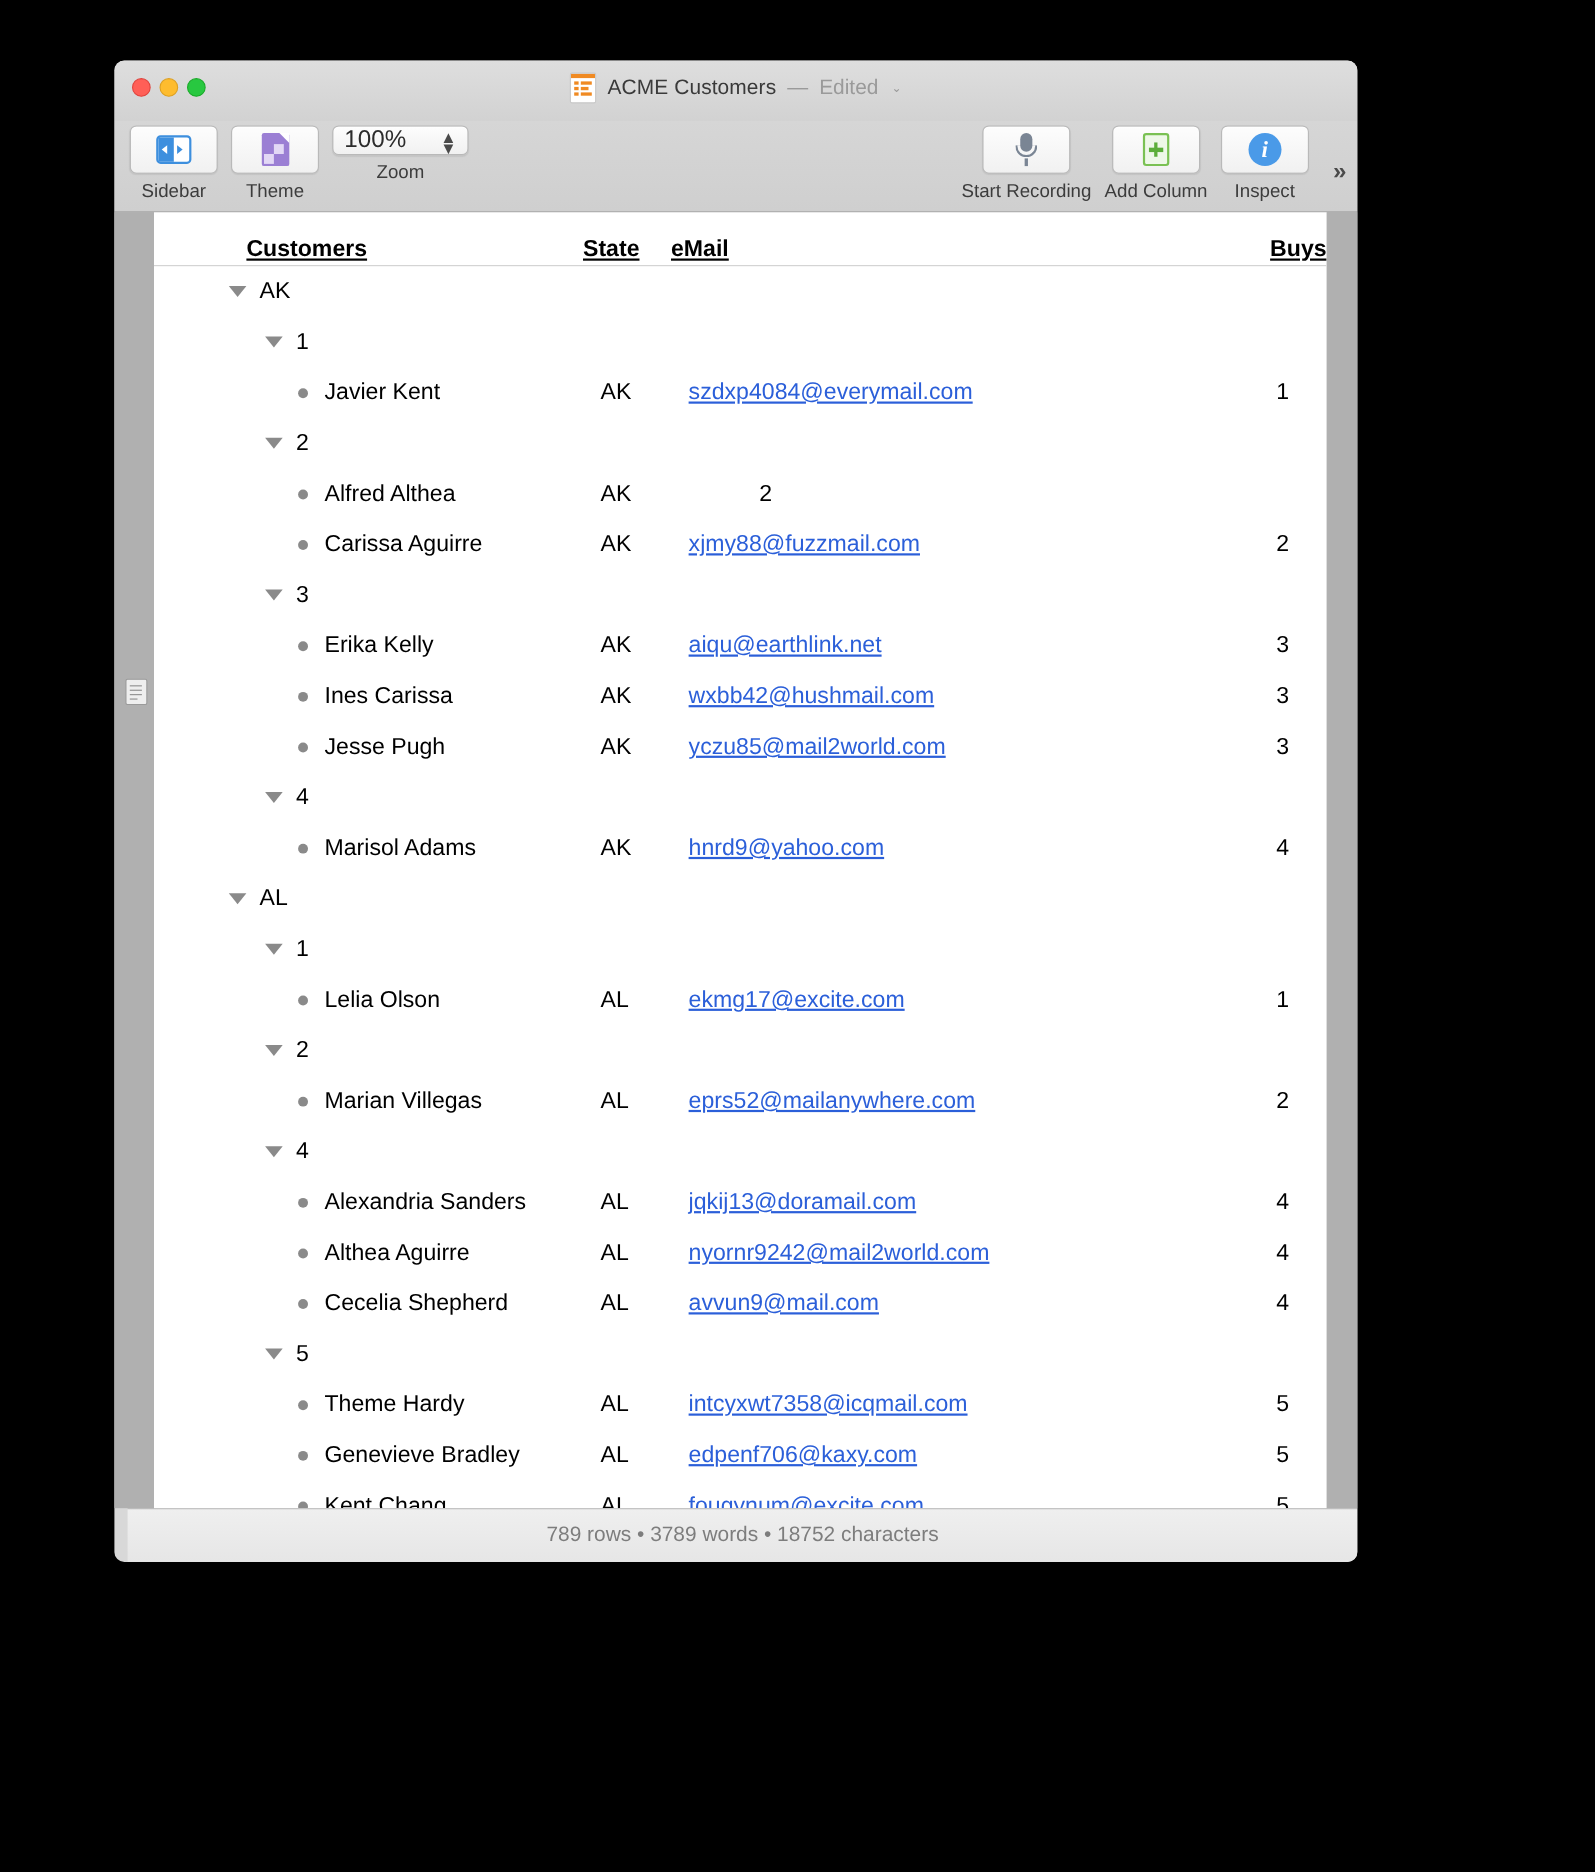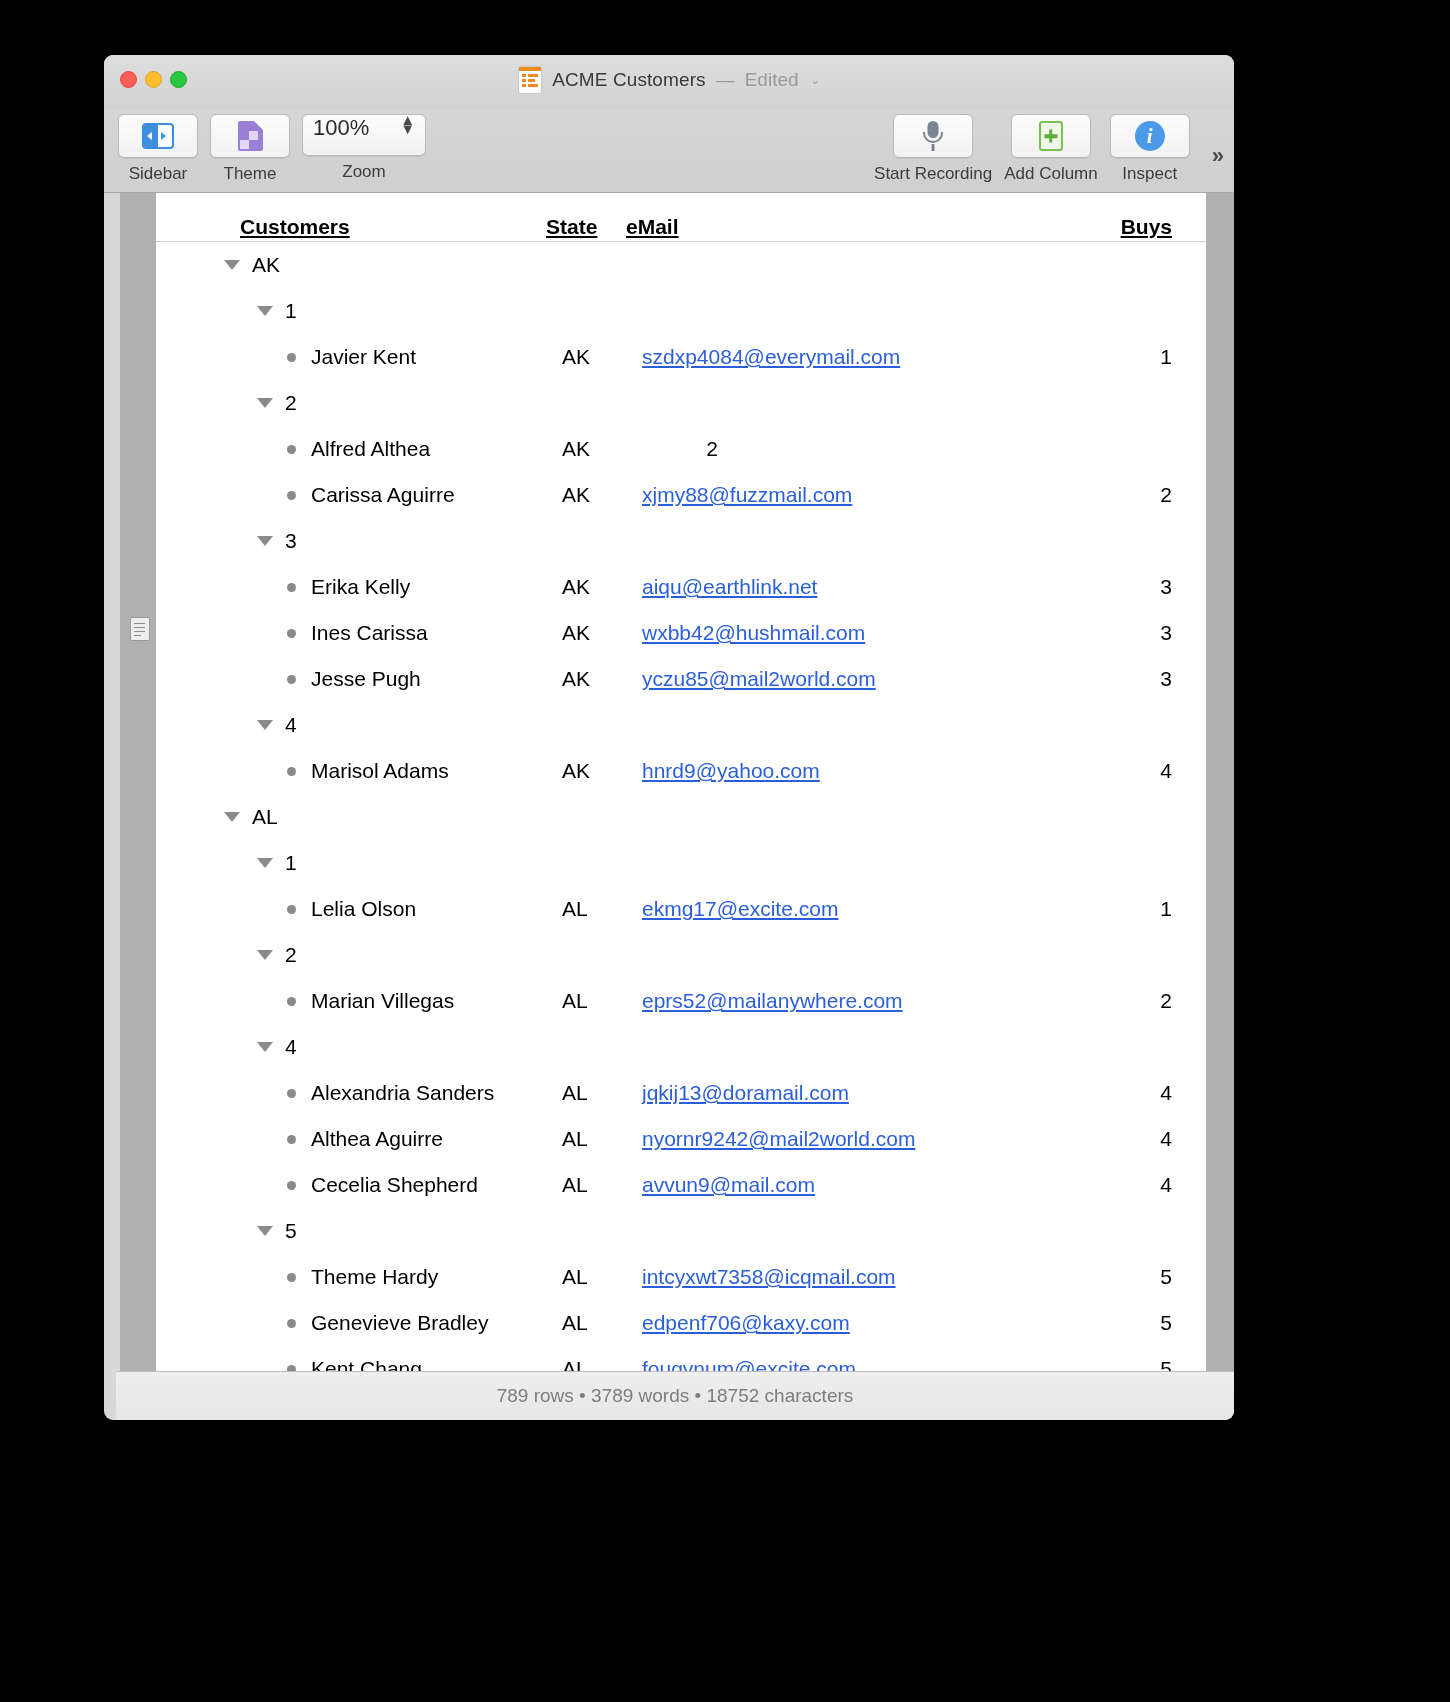--- a/index.html
+++ b/index.html
@@ -205,22 +205,22 @@
   .ico-theme .sq {
     position: absolute;
     width: 9px; height: 9px;
   }
   .ico-theme .s1 { left: 2px;  bottom: 2px;  background: #e2d8f5; }
   .ico-theme .s2 { left: 11px; bottom: 11px; background: #e2d8f5; }
 
   
   .zoom-field {
     display: flex;
-    align-items: flex-start;
-    width: 124px; height: 42px;
+    align-items: flex-end;
+    width: 124px; height: 27px;
     border-radius: 6px;
     background: linear-gradient(to bottom, #fdfdfd, #f1f1f1);
     border: 1px solid #b9b9b9;
     box-shadow: 0 1px 0 rgba(255,255,255,0.7) inset, 0 1px 1px rgba(0,0,0,0.07);
     padding: 0 10px;
     box-sizing: border-box;
     justify-content: space-between;
   }
   .zoom-value {
     font-size: 22px;
@@ -305,21 +305,20 @@
     letter-spacing: -2px;
     cursor: default;
   }
 
   
   .content-wrap {
     flex: 1 1 auto;
     display: flex;
     background: #b0b0b0;
     min-height: 0;
-    margin-left: 16px;
   }
   .gutter {
     width: 36px;
     background: #b0b0b0;
     position: relative;
     flex: 0 0 auto;
   }
   .note-handle {
     position: absolute;
     left: 10px;
@@ -361,21 +360,21 @@
   .head-row .cell {
     font-size: 21px;
     font-weight: bold;
     color: #000000;
     text-decoration: underline;
   }
 
   .col-name  { width: 390px; padding-left: 84px; box-sizing: border-box; }
   .col-state { width: 80px; }
   .col-email { flex: 1 1 auto; }
-  .col-buys  { width: 110px; text-align: right; padding-right: 34px; box-sizing: border-box; }
+  .col-buys  { width: 110px; text-align: right; box-sizing: border-box; }
 
   
   .row {
     display: flex;
     align-items: center;
     height: 46px;
     padding-left: 16px;
   }
   .row .cell { font-size: 21px; color: #000000; }
   .row .cell.email a {

